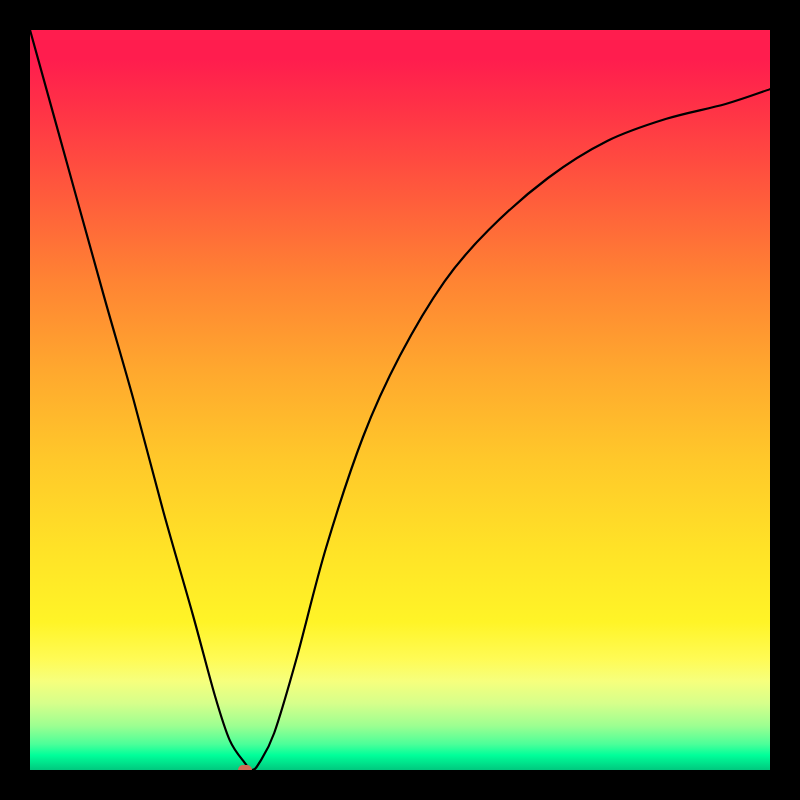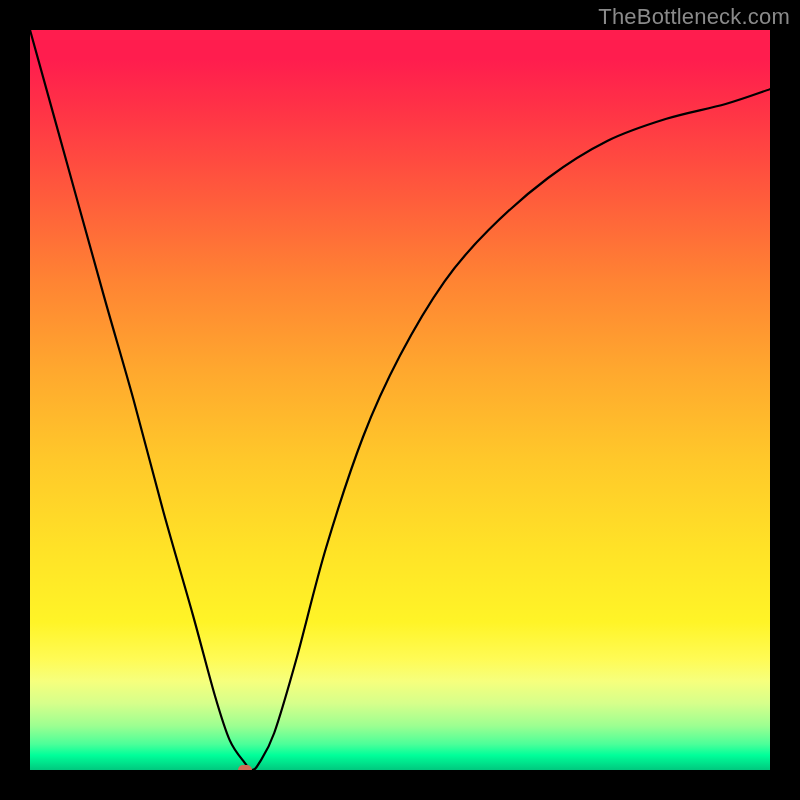--- a/index.html
+++ b/index.html
@@ -77,21 +77,20 @@
     color: #8a8a8a;
     font-size: 22px;
     font-weight: 500;
     letter-spacing: 0.2px;
   }
 </style>
 </head>
 <body>
 
 <div class="frame">
-  <div class="watermark">TheBottleneck.com</div>
   <div class="plot-area">
     <div class="gradient"></div>
     <svg class="curve" viewBox="0 0 740 740" preserveAspectRatio="none">
       <path id="curve-path" class="curve-path" d="M 0 0 C 6.166666666666667 22.200000000000006, 24.666666666666664 88.80000000000004, 37 133.20000000000005 C 49.333333333333336 177.60000000000005, 62.9 226.9333333333333, 74 266.4 C 85.1 305.8666666666666, 93.73333333333335 334.23333333333335, 103.60000000000001 370 C 113.46666666666667 405.76666666666665, 123.33333333333331 445.23333333333335, 133.2 481 C 143.06666666666666 516.7666666666667, 154.16666666666669 553.7666666666667, 162.8 584.6 C 171.43333333333334 615.4333333333334, 178.83333333333334 645.0333333333333, 185 666 C 191.16666666666666 686.9666666666667, 194.86666666666667 699.3, 199.8 710.4 C 204.73333333333335 721.5, 210.9 727.6666666666667, 214.6 732.6 C 218.29999999999998 737.5333333333333, 219.53333333333333 740, 222 740 C 224.46666666666667 740, 225.7 738.7666666666667, 229.4 732.6 C 233.10000000000002 726.4333333333334, 238.03333333333336 720.2666666666667, 244.20000000000002 703 C 250.36666666666667 685.7333333333333, 257.76666666666665 659.8333333333334, 266.4 629 C 275.0333333333333 598.1666666666666, 284.9 555, 296 518 C 307.1 481, 320.6666666666667 439.06666666666666, 333 407 C 345.3333333333333 374.93333333333334, 356.43333333333334 351.5, 370 325.59999999999997 C 383.56666666666666 299.69999999999993, 399.6 272.5666666666666, 414.40000000000003 251.59999999999997 C 429.20000000000005 230.63333333333333, 441.53333333333336 217.06666666666672, 458.8 199.80000000000007 C 476.06666666666666 182.53333333333342, 498.26666666666665 162.8, 518 148 C 537.7333333333333 133.2, 557.4666666666667 120.86666666666667, 577.2 111 C 596.9333333333334 101.13333333333333, 616.6666666666666 94.96666666666663, 636.4 88.79999999999995 C 656.1333333333333 82.63333333333328, 678.3333333333333 78.93333333333334, 695.5999999999999 74 C 712.8666666666666 69.06666666666666, 732.6 61.66666666666661, 740 59.19999999999993"></path>
     </svg>
     <div id="marker" class="marker" style="left: 214.6px; top: 740px; background: rgb(207, 106, 85);"></div>
   </div>
 </div>
 
 </body></html>

